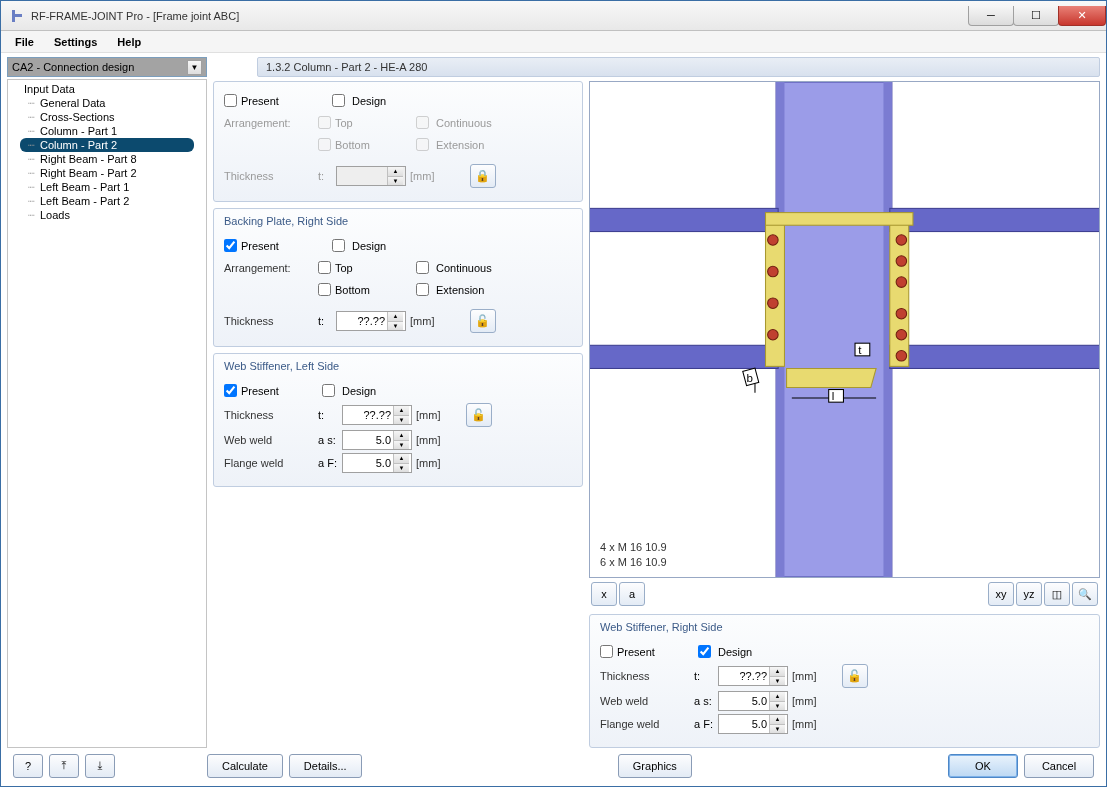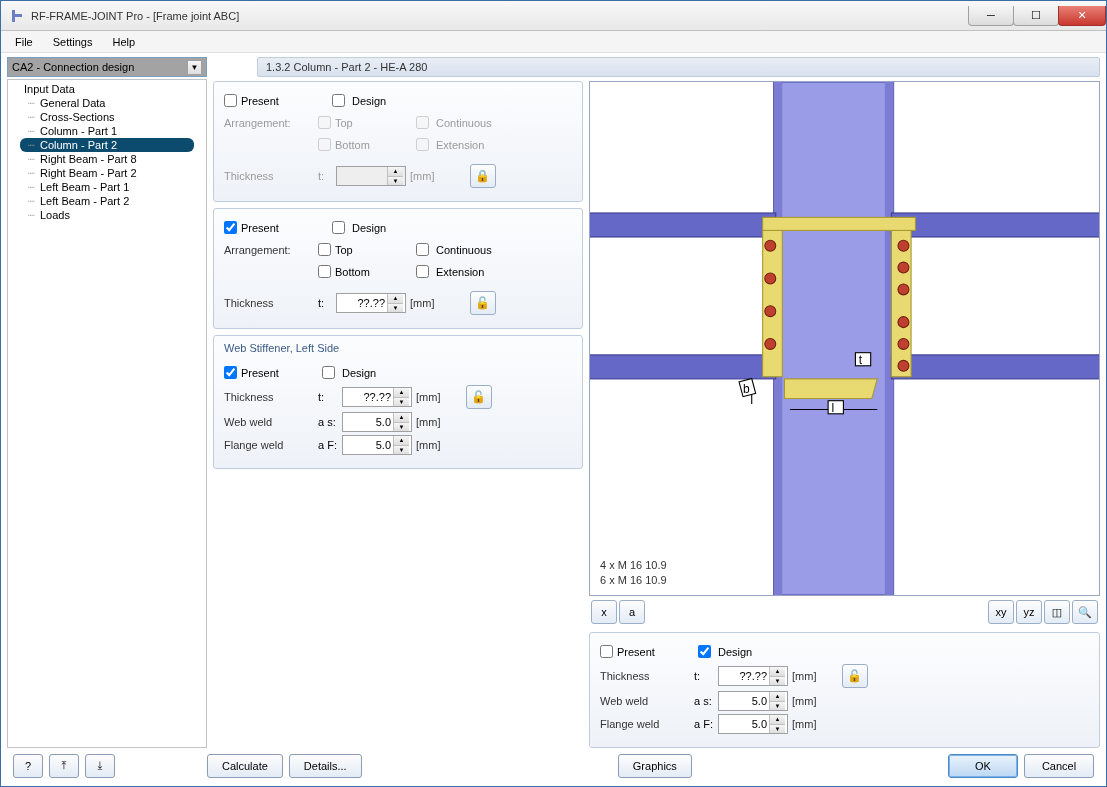--- a/index.html
+++ b/index.html
@@ -5,21 +5,21 @@
 * { box-sizing: border-box; font-family: Tahoma, Geneva, sans-serif; font-size: 11px; }
 body { margin: 0; background: #fff; }
 .window { width: 1107px; height: 787px; border: 1px solid #3a6ea5; display: flex; flex-direction: column; position: relative; background: #fff; }
 .titlebar { height: 30px; background: linear-gradient(to bottom, #f8f8f8, #e8e8e8); display: flex; align-items: center; padding: 0 0 0 8px; border-bottom: 1px solid #c0c0c0; }
 .titlebar .title-icon { width: 16px; height: 16px; margin-right: 6px; }
 .titlebar .title-text { color: #333; }
 .titlebar .win-buttons { margin-left: auto; display: flex; }
 .titlebar .win-btn { width: 46px; height: 20px; border: 1px solid #a0a0a0; background: linear-gradient(#f6f6f6,#dcdcdc); display: flex; align-items: center; justify-content: center; margin-left: -1px; border-radius: 0 0 4px 4px; border-top:none;}
 .titlebar .win-btn.close { background: linear-gradient(#e98177,#c8372e); color:#fff; border-color:#a03028; width:48px;}
 .menubar { height: 22px; display: flex; align-items: center; padding: 0 6px; gap: 4px; background:#f5f5f5; border-bottom:1px solid #e0e0e0;}
-.menubar .menu-item { padding: 2px 8px; cursor: default; }
+.menubar .menu-item { padding: 2px 8px; cursor: default; font-weight: bold; }
 .content { flex: 1; display: flex; flex-direction: column; padding: 4px 6px; }
 .upper { flex: 1; display: flex; gap: 6px; min-height:0; }
 .left-pane { width: 200px; display: flex; flex-direction: column; }
 .dropdown { height: 20px; border: 1px solid #7b9ebd; background: #a3a3a3; display: flex; align-items: center; padding: 0 4px; justify-content: space-between; }
 .dropdown .dd-arrow { width: 15px; height: 15px; border: 1px solid #a0a0a0; background: linear-gradient(#f6f6f6,#dedede); display:flex; align-items:center; justify-content:center; font-size:8px;}
 .tree { flex:1; border: 1px solid #c4c4c4; background:#fff; margin-top:2px; padding:2px 12px; overflow:auto;}
 .tree-item { padding: 1px 4px 1px 20px; white-space: nowrap; cursor:default; position:relative; }
 .tree-item::before { content:'┈'; color:#999; position:absolute; left:8px; }
 .tree-root-item { padding:1px 4px; font-weight:normal;}
 .tree-item.selected { background:#0c4a6e; color:#fff;border-radius:6px; }
@@ -151,20 +151,21 @@
                       <div>▲</div>
                       <div>▼</div>
                     </div>
                   </div>
                 <span class="unit disabled">[mm]</span>
                 <div class="icon-btn" style="margin-left:20px;">🔒</div>
               </div>
             </div>
 
             <div class="group">
+              <div class="group-title">Backing Plate, Right Side</div>
               <div class="row">
                 <label class="chk">
                     <input type="checkbox" checked="" style="">
                     <span>Present</span>
                   </label>
                 <label class="chk2" style="margin-left:10px;">
                     <input type="checkbox" style="">
                     <span>Design</span>
                   </label>
               </div>
@@ -323,20 +324,21 @@
                 <div class="tb-btn">
                     <span>◫</span>
                   </div>
                 <div class="tb-btn">
                     <span>🔍</span>
                   </div>
               </div>
             </div>
 
             <div class="group bottom-group">
+              <div class="group-title">Web Stiffener, Right Side</div>
               <div class="row">
                 <label class="chk">
                     <input type="checkbox" style="">
                     <span>Present</span>
                   </label>
                 <label class="chk2">
                     <input type="checkbox" checked="" style="">
                     <span>Design</span>
                   </label>
               </div>

